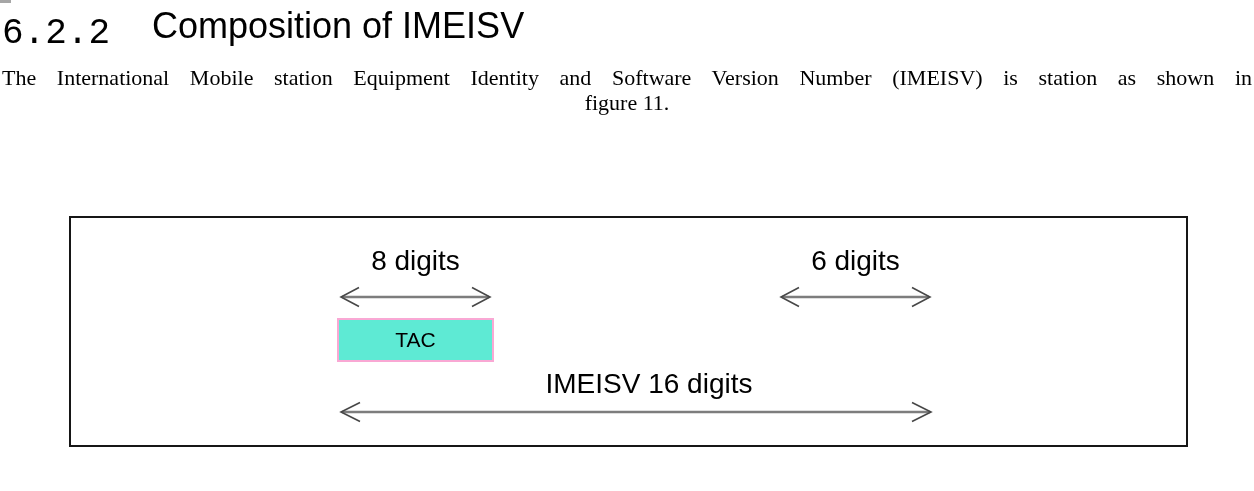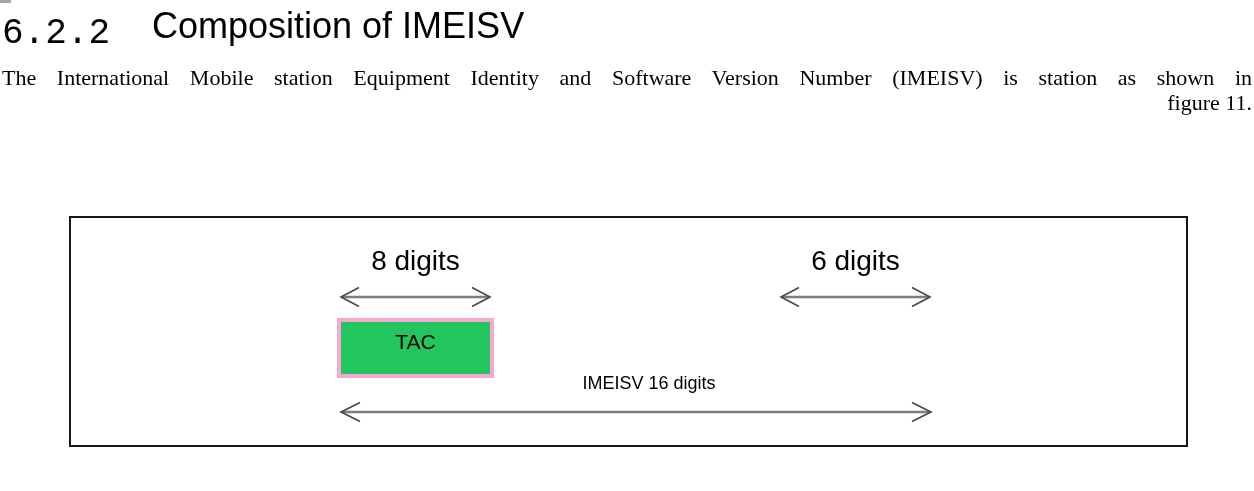--- a/index.html
+++ b/index.html
@@ -38,21 +38,21 @@
   
   .para {
     position: absolute;
     left: 2px; top: 65px;
     width: 1250px;
     font-family: "Liberation Serif", serif;
     font-size: 22px;
     line-height: 25px;
   }
   .para .l1 { text-align: justify; text-align-last: justify; }
-  .para .l2 { text-align: right; }
+  .para .l2 { text-align: center; }
   
   .figure-box {
     position: absolute;
     left: 69px; top: 216px;
     width: 1119px; height: 231px;
     border: 2px solid #161616;
     box-sizing: border-box;
     background: #ffffff;
   }
   .segment {
@@ -74,35 +74,35 @@
     white-space: nowrap;
   }
   .seg-arrow {
     position: absolute;
     left: 0; top: 34px;
     width: 157px; height: 26px;
   }
   .field-box {
     position: absolute;
     left: 0; top: 68px;
-    width: 157px; height: 60px;
-    border: 4px solid #f9a8d4;
+    width: 157px; height: 44px;
+    border: 2px solid #f9a8d4;
     box-sizing: border-box;
-    background: #22c55e;
+    background: #5eead4;
     text-align: center;
     font-size: 21px;
     line-height: 39px;
     white-space: nowrap;
   }
   .total-label {
     position: absolute;
     left: 266px; top: 154px;
     width: 598px;
     text-align: center;
-    font-size: 18px;
+    font-size: 28px;
     line-height: 23px;
     transform: translateX(13px);
     white-space: nowrap;
   }
   .total-arrow {
     position: absolute;
     left: 266px; top: 181px;
     width: 598px; height: 26px;
   }
   svg { display: block; }

